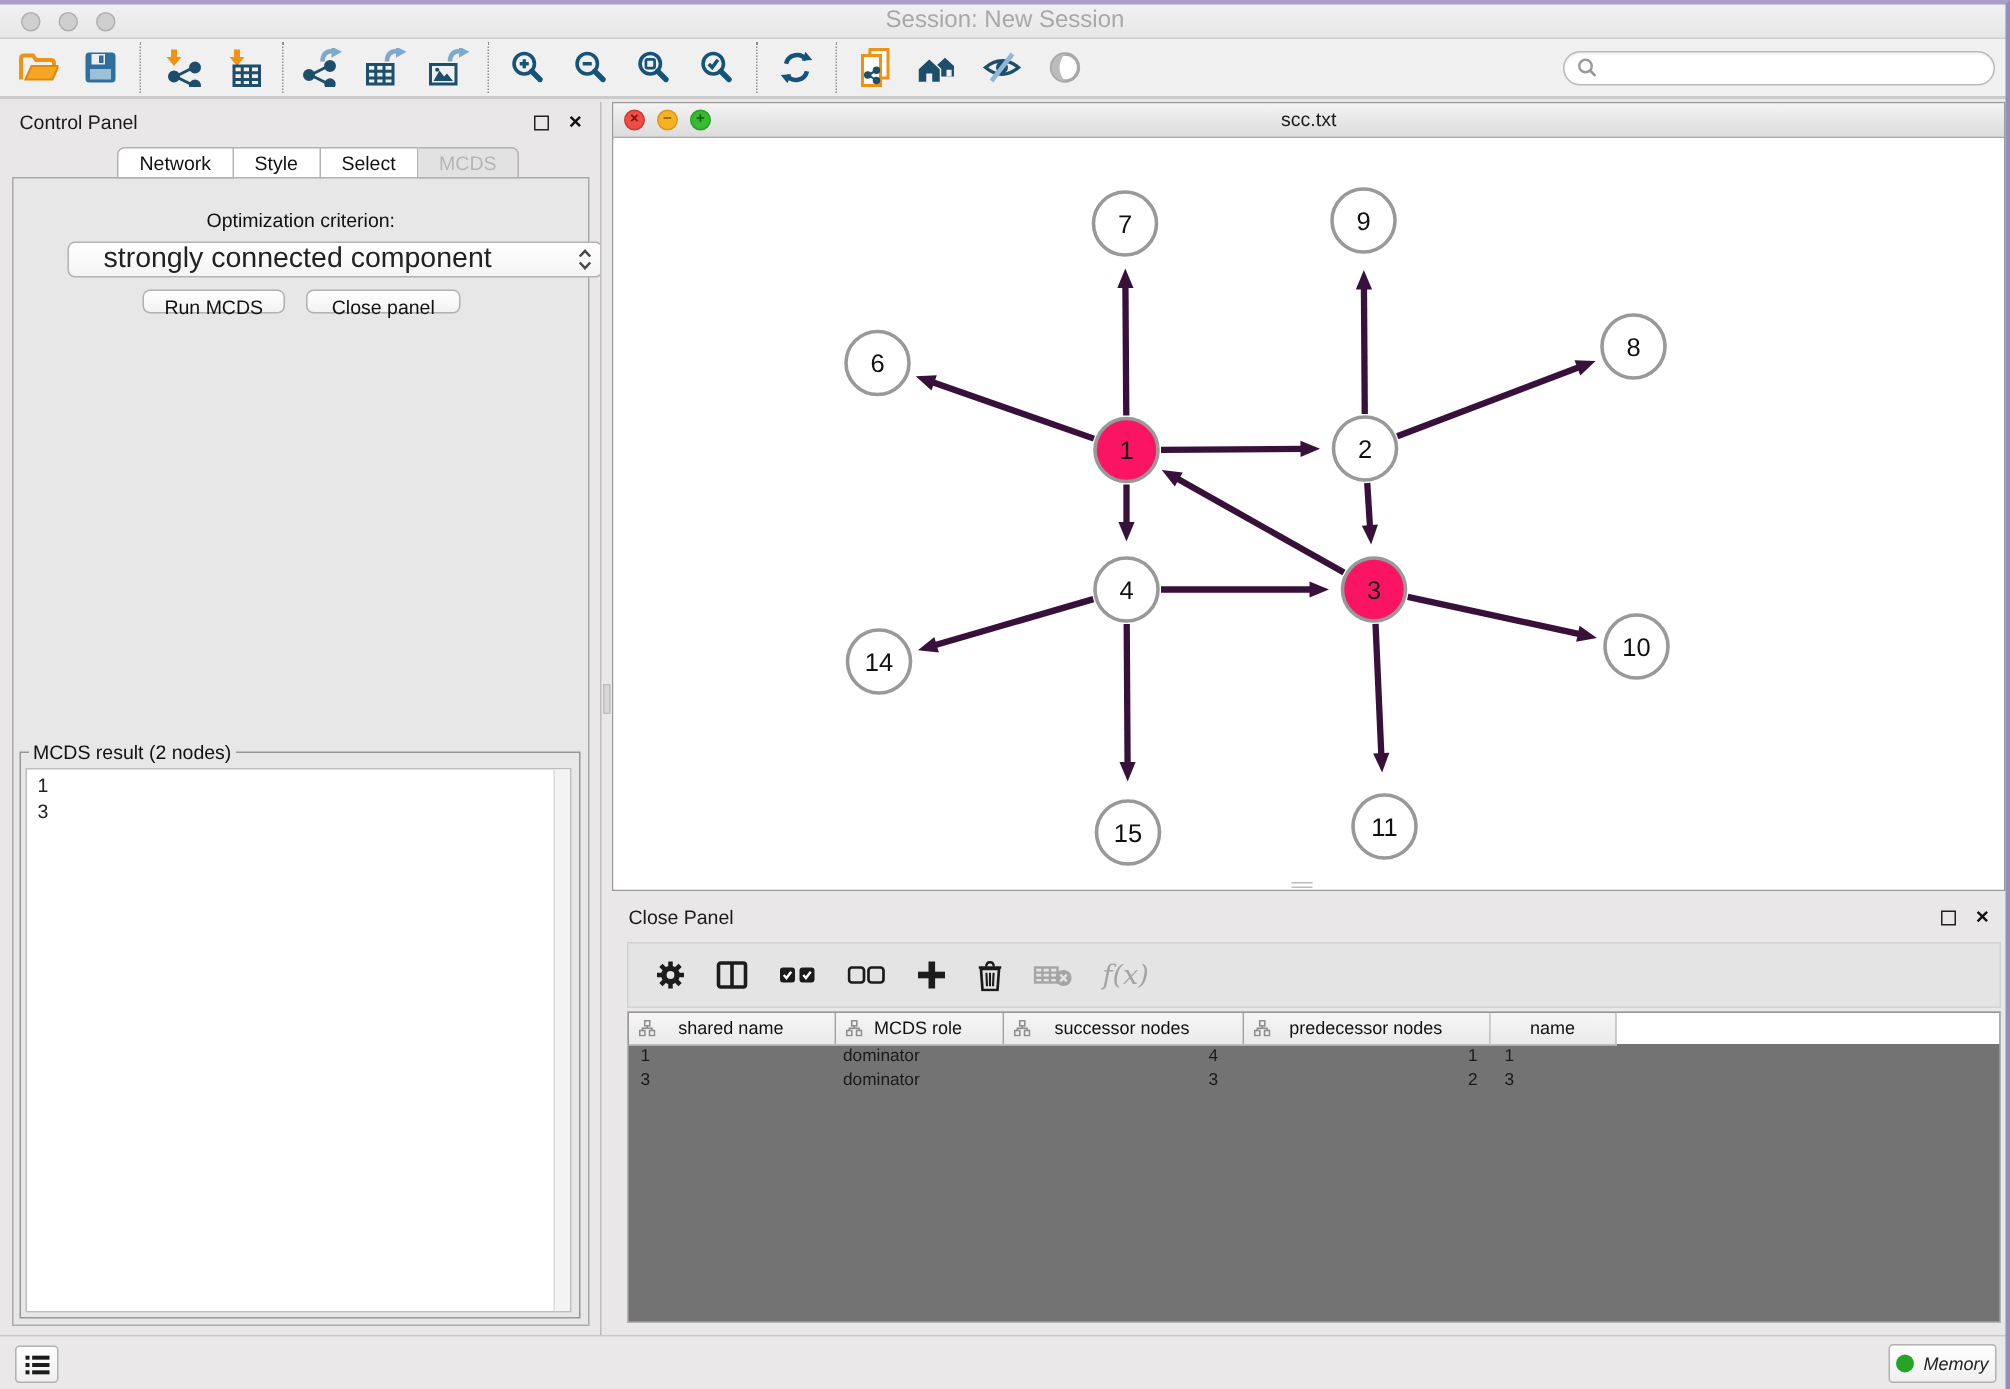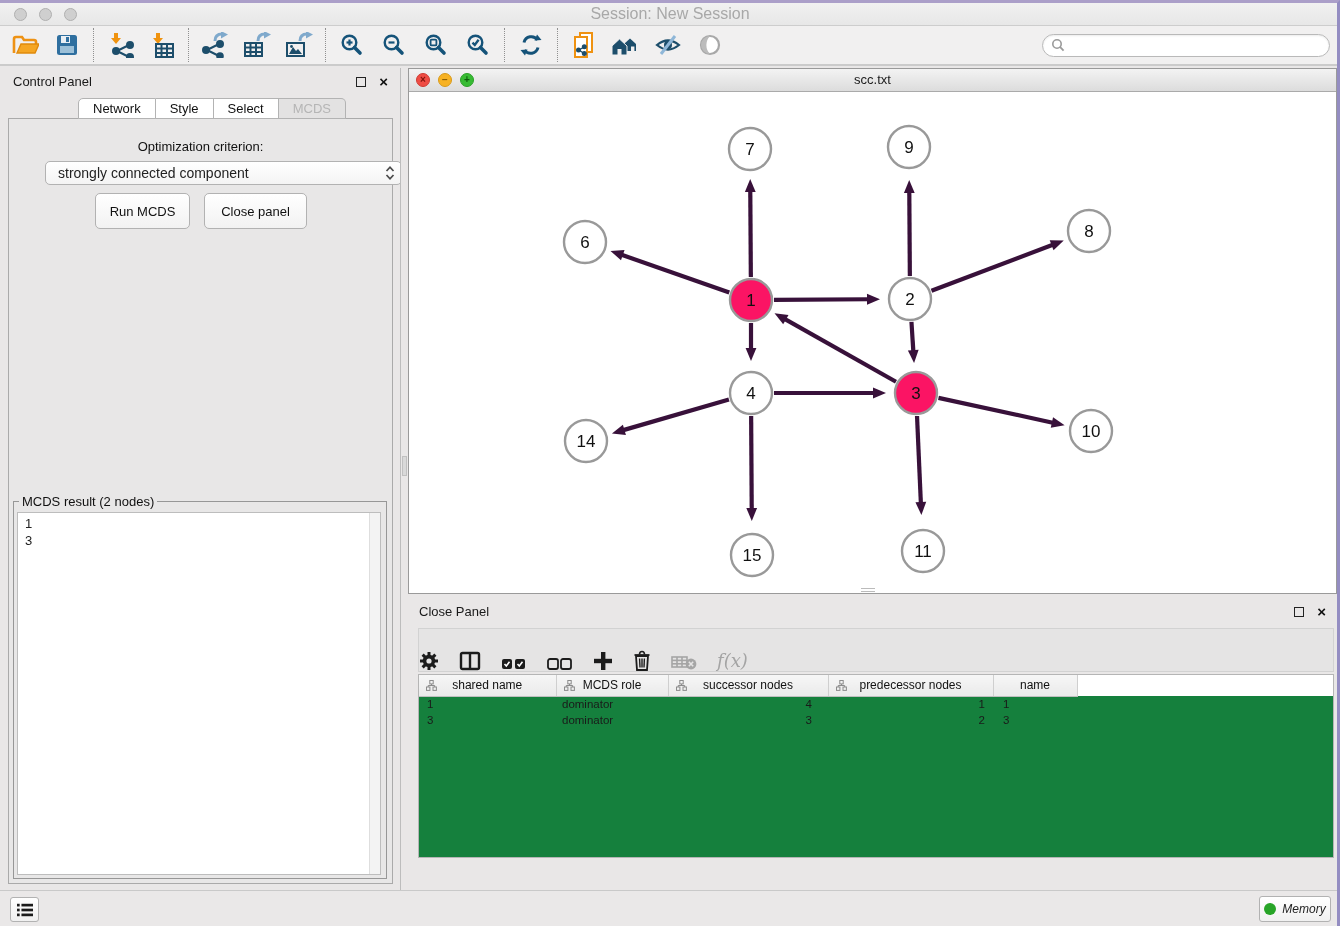--- a/index.html
+++ b/index.html
@@ -35,23 +35,23 @@
   .cpanel .wicon-close { right:12px; }
 
   .cp-tabs { position:absolute; top:30px; left:78px; display:flex; z-index:5; }
   .tab { height:21px; padding:0 14px; background:#fff; border:1px solid #b3b3b3; border-left:none; font-size:13px; line-height:19px; color:#111; }
   .tab:first-child { border-left:1px solid #b3b3b3; border-radius:5px 0 0 0; }
   .tab:last-child { border-radius:0 5px 0 0; }
   .tab.selected { background:#e3e2e2; color:#b5b5b5; }
 
   .cp-box { position:absolute; top:50px; left:8px; width:385px; height:766px; background:#e8e7e7; border:1px solid #aaa; }
   .opt-label { position:absolute; top:20px; left:0; right:0; text-align:center; font-size:13px; color:#111; }
-  .dropdown { position:absolute; top:42px; left:36px; width:357px; height:24px; background:linear-gradient(#fff,#f4f4f4); border:1px solid #b2b2b2; border-radius:5px; display:flex; align-items:center; padding:0 6px 0 12px; font-size:14px; }
+  .dropdown { position:absolute; top:42px; left:36px; width:357px; height:24px; background:linear-gradient(#fff,#f4f4f4); border:1px solid #b2b2b2; border-radius:5px; display:flex; align-items:center; padding:0 6px 0 23px; font-size:19px; }
   .dropdown .value { flex:1; }
-  .btn { position:absolute; height:36px; background:linear-gradient(#fff,#f2f2f2); border:1px solid #b2b2b2; border-radius:5px; font-size:13px; font-family:"Liberation Sans",sans-serif; color:#111; text-align:center; line-height:21px; }
+  .btn { position:absolute; height:16px; background:linear-gradient(#fff,#f2f2f2); border:1px solid #b2b2b2; border-radius:5px; font-size:13px; font-family:"Liberation Sans",sans-serif; color:#111; text-align:center; line-height:21px; }
   .btn-run { top:74px; left:86px; width:95px; }
   .btn-close { top:74px; left:195px; width:103px; }
 
   fieldset.mcds { position:absolute; left:4px; top:375px; width:374px; height:385px; border:1px solid #979797; padding:0; }
   fieldset.mcds legend { font-size:13px; margin-left:5px; padding:0 3px; color:#111; }
   .result-area { position:absolute; left:3px; right:5px; top:3px; bottom:3px; background:#fff; border:1px solid #bdbdbd; font-size:13px; line-height:17px; padding:2px 0 0 7px; }
   .result-scroll { position:absolute; top:0; right:0; bottom:0; width:11px; background:#f3f3f3; border-left:1px solid #dedede; }
 
   
   .vsplit { position:absolute; top:0; left:400px; width:8px; height:822px; background:#e9e7e7; border-left:1px solid #bdbdbd; }
@@ -67,24 +67,24 @@
   .nt-grn { background:#37bb33; border:1px solid #2aa027; color:#0d5c0c; }
   .net-title { position:absolute; left:0; right:0; top:0; height:23px; text-align:center; font-size:13px; line-height:22px; color:#1a1a1a; }
   .net-canvas { position:absolute; top:24px; left:0; width:927px; height:500px; background:#fff; }
   .net-grip { position:absolute; bottom:1px; left:452px; width:14px; height:4px; border-top:1px solid #bbb; border-bottom:1px solid #bbb; }
 
   
   .tpanel { position:absolute; top:527px; left:408px; width:932px; height:295px; background:#e9e7e7; }
   .tpanel .panel-title { left:11px; top:9px; }
   .tpanel .wicon-float { right:36px; top:12px; }
   .tpanel .wicon-close { right:14px; top:8px; }
-  .tp-toolbar { position:absolute; top:33px; left:10px; width:916px; height:44px; background:#e5e4e4; border:1px solid #d2d2d2; display:flex; align-items:flex-end; gap:20px; padding-left:0; }
+  .tp-toolbar { position:absolute; top:33px; left:10px; width:916px; height:44px; background:#e5e4e4; border:1px solid #d2d2d2; display:flex; align-items:center; gap:20px; padding-left:18px; }
   .fx { font-family:"DejaVu Serif", serif; font-style:italic; font-size:18px; color:#a4a4a4; }
 
-  .dtable { position:absolute; top:79px; left:10px; width:916px; height:184px; background:#15803d; border:1px solid #b5b5b5; overflow:hidden; }
+  .dtable { position:absolute; top:79px; left:10px; width:916px; height:208px; background:#737373; border:1px solid #b5b5b5; overflow:hidden; }
   table.grid { border-collapse:collapse; table-layout:fixed; width:100%; }
   table.grid col.c0{width:137px} table.grid col.c1{width:112px} table.grid col.c2{width:160px} table.grid col.c3{width:165px} table.grid col.c4{width:84px}
   table.grid th { height:21px; background:linear-gradient(#f6f6f6,#eaeaea); border-right:1px solid #cfcfcf; border-bottom:1px solid #bfbfbf; font-size:12px; font-weight:normal; text-align:center; position:relative; color:#111; }
   table.grid th.fill { background:#fff; border:none; }
   table.grid th .colicon { position:absolute; left:7px; top:5px; }
   table.grid td { height:16px; font-size:11.5px; color:#1a1a1a; white-space:nowrap; overflow:hidden; }
   td.al-left { text-align:left; padding-left:8px; }
   td.col1 { padding-left:6px; }
   td.al-right { text-align:right; }
   td.col2 { padding-right:16px; }

